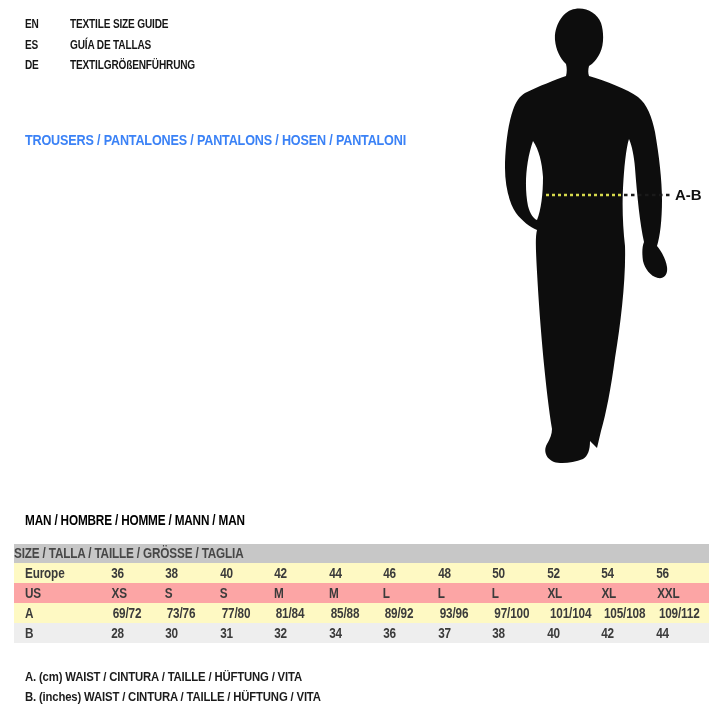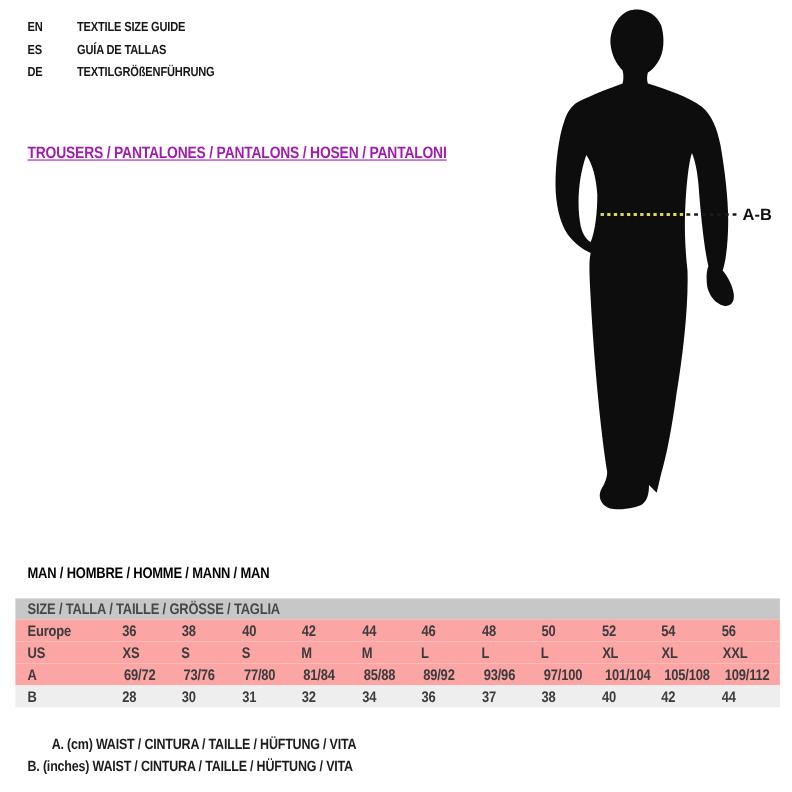--- a/index.html
+++ b/index.html
@@ -12,43 +12,43 @@
   .cond-c { display:inline-block; transform:scaleX(0.84); transform-origin:50% 50%;
             white-space:nowrap; letter-spacing:-0.2px; }
 
   
   .lang-block { left:25px; top:14px; }
   .lang-row { display:flex; height:20.4px; align-items:center;
               font-size:12px; font-weight:bold; color:#161616; }
   .lang-code { width:45px; }
 
   .category-line { left:25px; top:129px; height:20px; display:flex; align-items:center;
-                   font-size:15px; font-weight:bold; color:#a21caf;text-decoration:underline; }
+                   font-size:15px; font-weight:bold; color:#3b82f6; }
 
   
   .figure-wrap { left:480px; top:0; width:240px; height:480px; }
 
   
   .section-title { left:25px; top:510px; height:20px; display:flex; align-items:center;
                    font-size:14px; font-weight:bold; color:#000000; }
 
   
   .size-table { left:14px; top:544px; width:695px; font-size:14px; font-weight:bold;
                 color:#3b3b3b; }
-  .thead { height:19px; line-height:19px; background:#c7c7c7; padding-left:11px;
+  .thead { height:19px; line-height:19px; background:#c7c7c7; 
            color:#474747; }
   .trow  { display:grid; grid-template-columns:96px repeat(11,1fr); height:20px;
-           align-items:center; background:#fca5a5; }
+           align-items:center; background:#fef9c3; }
   .trow.stripe { background:#eeeeee; }
   .tlabel { padding-left:11px; text-align:left; }
   .tval   { }
 
   
   .notes { left:25px; top:666px; font-size:13.5px; font-weight:bold; color:#1c1c1c; }
-  .note-line { height:20.5px; display:flex; align-items:center;justify-content:flex-end; }
+  .note-line { height:20.5px; display:flex; align-items:center; }
 </style>
 </head>
 <body>
 
 <div class="abs lang-block">
     <div class="lang-row">
       <span class="lang-code"><span class="cond">EN</span></span>
       <span class="cond">TEXTILE SIZE GUIDE</span>
     </div>
     <div class="lang-row">

